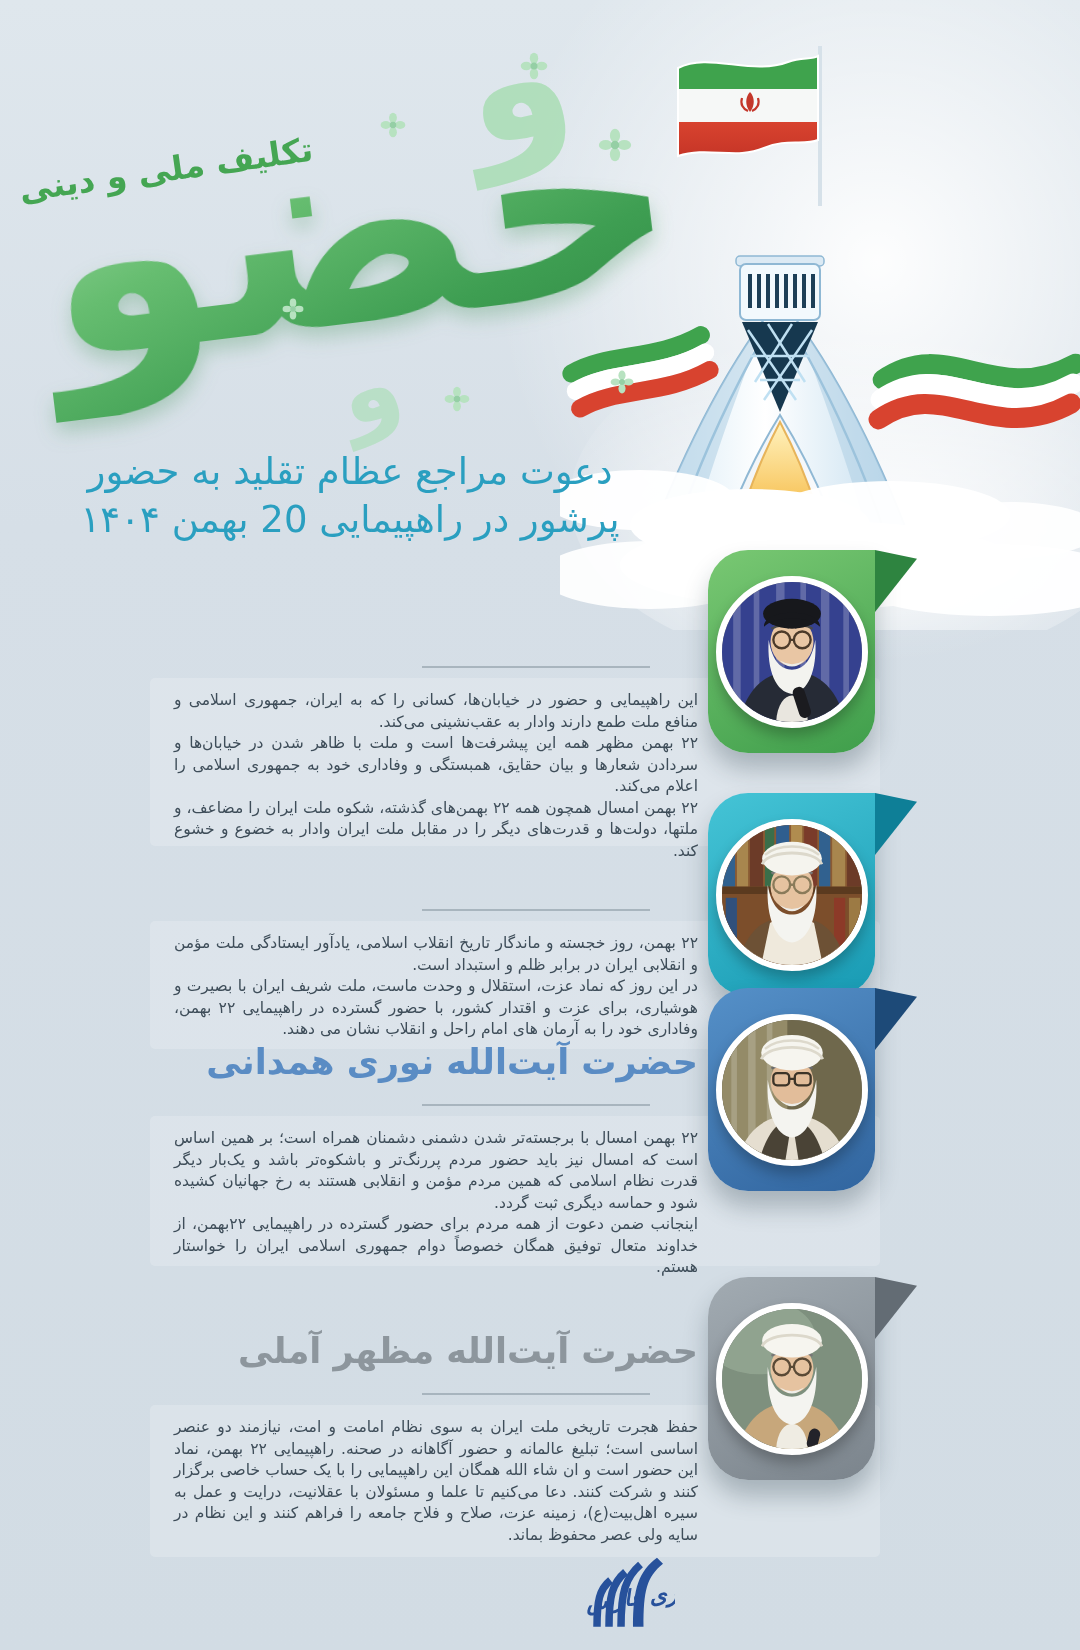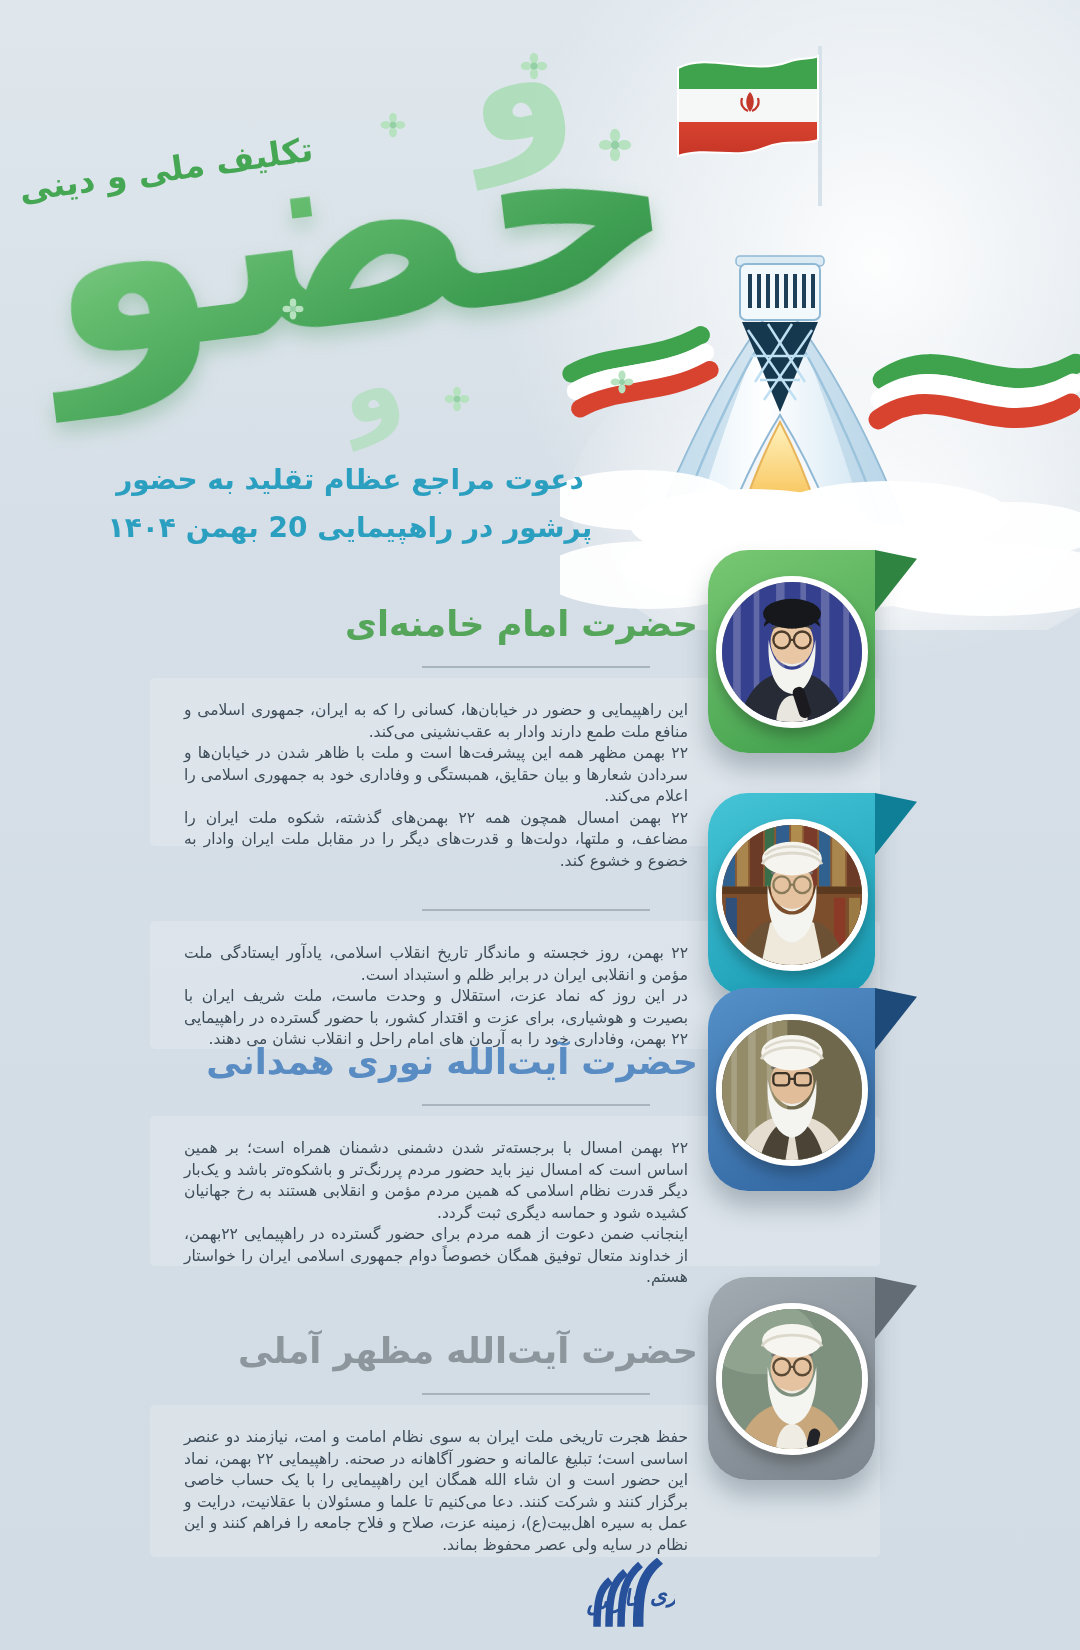--- a/index.html
+++ b/index.html
@@ -15,41 +15,41 @@
               opacity:.65;transform:rotate(-18deg);line-height:1;}
   .main-callig{position:absolute;left:35px;top:72px;width:640px;margin:0;text-align:center;
                font-size:272px;font-weight:bold;line-height:1.15;transform:rotate(-7deg);
                background:linear-gradient(160deg,#b4e6b6 0%,#66bd70 40%,#3e9e52 72%,#2f8743 100%);
                -webkit-background-clip:text;background-clip:text;color:transparent;
                filter:drop-shadow(0 10px 10px rgba(47,135,67,.28));}
   .hero-badge{position:absolute;left:16px;top:150px;width:300px;text-align:center;
               font-size:33px;font-weight:bold;color:var(--c-hero_green,#45a653);
               transform:rotate(-8deg);}
   .subtitle{position:absolute;left:80px;top:448px;width:540px;text-align:center;
-            font-size:28px;font-weight:bold;color:var(--c-subtitle_teal,#2a9fc0);line-height:48px;margin-top:8px;}
+            font-size:37px;font-weight:normal;color:var(--c-subtitle_teal,#2a9fc0);line-height:48px;}
   .flower{position:absolute;pointer-events:none;}
   
   .sec{position:absolute;left:0;right:0;height:243px;}
   .qpanel{position:absolute;left:150px;width:730px;top:128px;background:rgba(255,255,255,.20);
           border-radius:5px;z-index:1;}
   .badge{position:absolute;left:708px;top:0;width:167px;height:203px;z-index:3;
          border-radius:40px 0 40px 40px;
          background:linear-gradient(155deg,var(--from,#79c873),var(--to,#3f9e4b));
          box-shadow:0 16px 24px rgba(30,50,60,.28);}
   .fold{position:absolute;right:-42px;top:0;width:42px;height:62px;background:var(--fold,#2e8440);
         clip-path:polygon(0 0,100% 14%,0 100%);}
   .photo{position:absolute;left:50%;top:50%;transform:translate(-50%,-50%);
          width:140px;height:140px;border:6px solid #ffffff;border-radius:50%;overflow:hidden;
          box-shadow:0 8px 14px rgba(0,0,0,.25);background:#888;}
   .photo svg{display:block;width:100%;height:100%;}
   .sec-title{position:absolute;left:150px;right:382px;top:54px;margin:0;z-index:2;
              font-size:35px;font-weight:bold;color:var(--accent,#55a55a);text-align:right;}
   .sec-sep{position:absolute;right:430px;width:228px;top:116px;height:2px;background:#8b99a3;
            opacity:.6;z-index:2;}
-  .quote{position:absolute;left:172px;right:380px;top:138px;margin:12px;z-index:2;
+  .quote{position:absolute;left:172px;right:380px;top:138px;margin:2px;z-index:2;
          font-size:15.5px;line-height:21.5px;color:var(--c-body_text,#3e4d59);
          text-align:justify;text-align-last:right;white-space:pre-line;}
   
   .agency-logo{position:absolute;left:405px;top:1542px;width:270px;height:96px;}
 </style>
 </head>
 <body>
 
 <div class="poster" style="--c-background: #d6dfe7; --c-hero_green: #45a653; --c-subtitle_teal: #2a9fc0; --c-body_text: #3e4d59; --c-agency_blue: #27519b;">
 
@@ -233,21 +233,20 @@
           <path d="M53,50 q10,-6 19,-1" stroke="#4a4a4a" stroke-width="2.5" fill="none"></path>
           <path d="M78,49 q10,-5 19,1" stroke="#4a4a4a" stroke-width="2.5" fill="none"></path>
           <ellipse cx="75" cy="34" rx="31" ry="16" fill="#17181c"></ellipse>
           <path d="M45,48 C44,28 106,28 105,48 C95,36 55,36 45,48 Z" fill="#17181c"></path>
           <g transform="rotate(-18 86 132)">
               <rect x="80" y="112" width="13" height="34" rx="6" fill="#1b1b1f"></rect>
             </g>
         </svg>
       </div>
     </div>
-    <h2 class="sec-title">حضرت امام خامنه‌ای</h2>
     <div class="sec-sep"></div>
     <p class="quote">این راهپیمایی و حضور در خیابان‌ها، کسانی را که به ایران، جمهوری اسلامی و منافع ملت طمع دارند وادار به عقب‌نشینی می‌کند.
 ۲۲ بهمن مظهر همه این پیشرفت‌ها است و ملت با ظاهر شدن در خیابان‌ها و سردادن شعارها و بیان حقایق، همبستگی و وفاداری خود به جمهوری اسلامی را اعلام می‌کند.
 ۲۲ بهمن امسال همچون همه ۲۲ بهمن‌های گذشته، شکوه ملت ایران را مضاعف، و ملتها، دولت‌ها و قدرت‌های دیگر را در مقابل ملت ایران وادار به خضوع و خشوع کند.</p>
   </section>
 
   <section class="sec" style="top: 793px; --accent: #2aa5bd; --from: #45c4d6; --to: #189ab3; --fold: #0e7f97;">
     <div class="qpanel" style="height:128px"></div>
     <div class="badge">
       <div class="fold"></div>

